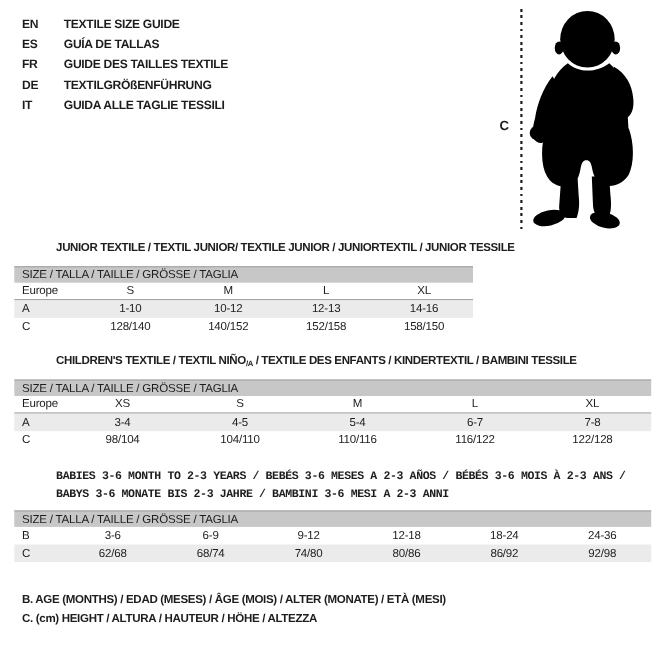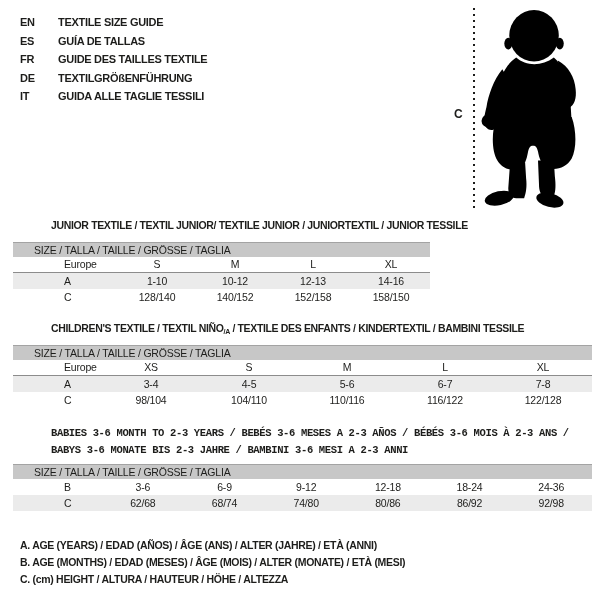--- a/index.html
+++ b/index.html
@@ -21,27 +21,27 @@
        #1d1d1b 0px,#1d1d1b 2.5px,transparent 2.5px,transparent 6px); }
   #measure-label { position:absolute; left:14px; top:107px;
      font-size:12px; font-weight:bold; }
   #silhouette { position:absolute; left:38px; top:2px; }
 
   
   .tbl-title { position:absolute; left:20px; font-weight:bold; font-size:10.5px;
                letter-spacing:-0.35px; white-space:nowrap; line-height:17px;margin-left:31px; }
   .sg-table { position:absolute; left:13px; }
   .sg-head { height:15px; line-height:14px; background:#c7c7c7;
-             border-top:1px solid #a3a3a3; padding-left:21px;
+             border-top:1px solid #a3a3a3; padding-left:7px;
              font-size:10.5px; letter-spacing:-0.2px; color:#1d1d1b; }
   .sg-row { display:flex; height:16px; line-height:16px; font-size:10.5px;
             letter-spacing:-0.2px; }
   .sg-row.rule { height:16px; line-height:15px; border-bottom:1px solid #8c8c8c; }
   .sg-row.shade { background:#ebebeb; }
-  .sg-label { padding-left:7px;margin-left:44px; }
+  .sg-label { padding-left:7px; }
   .sg-cell { flex:1 1 0; text-align:center; }
   #junior-table   { width:417px; top:242px; }
   #junior-table .sg-label { width:61px; }
   #children-table { width:579px; top:345px; }
   #children-table .sg-label { width:45px; }
   #babies-table   { width:579px; top:464px; }
   #babies-table .sg-label { width:45px; }
   #junior-title   { top:217px; }
   #children-title { top:320px; }
   #babies-title   { top:425px;font-family:Liberation Mono, monospace; }
@@ -134,21 +134,21 @@
       <span class="sg-cell">XS</span>
       <span class="sg-cell">S</span>
       <span class="sg-cell">M</span>
       <span class="sg-cell">L</span>
       <span class="sg-cell">XL</span>
     </div>
     <div class="sg-row shade">
       <span class="sg-label">A</span>
       <span class="sg-cell">3-4</span>
       <span class="sg-cell">4-5</span>
-      <span class="sg-cell">5-6</span>
+      <span class="sg-cell">5-4</span>
       <span class="sg-cell">6-7</span>
       <span class="sg-cell">7-8</span>
     </div>
     <div class="sg-row">
       <span class="sg-label">C</span>
       <span class="sg-cell">98/104</span>
       <span class="sg-cell">104/110</span>
       <span class="sg-cell">110/116</span>
       <span class="sg-cell">116/122</span>
       <span class="sg-cell">122/128</span>
@@ -175,18 +175,17 @@
       <span class="sg-cell">62/68</span>
       <span class="sg-cell">68/74</span>
       <span class="sg-cell">74/80</span>
       <span class="sg-cell">80/86</span>
       <span class="sg-cell">86/92</span>
       <span class="sg-cell">92/98</span>
     </div>
   </div>
 
   <div id="legend">
-    <div class="legend-line">A. AGE (YEARS) / EDAD (AÑOS) / ÂGE (ANS) / ALTER (JAHRE) / ETÀ (ANNI)</div>
     <div class="legend-line">B. AGE (MONTHS) / EDAD (MESES) / ÂGE (MOIS) / ALTER (MONATE) / ETÀ (MESI)</div>
     <div class="legend-line">C. (cm) HEIGHT / ALTURA / HAUTEUR / HÖHE / ALTEZZA</div>
   </div>
 
 </div>
 
 </body></html>

